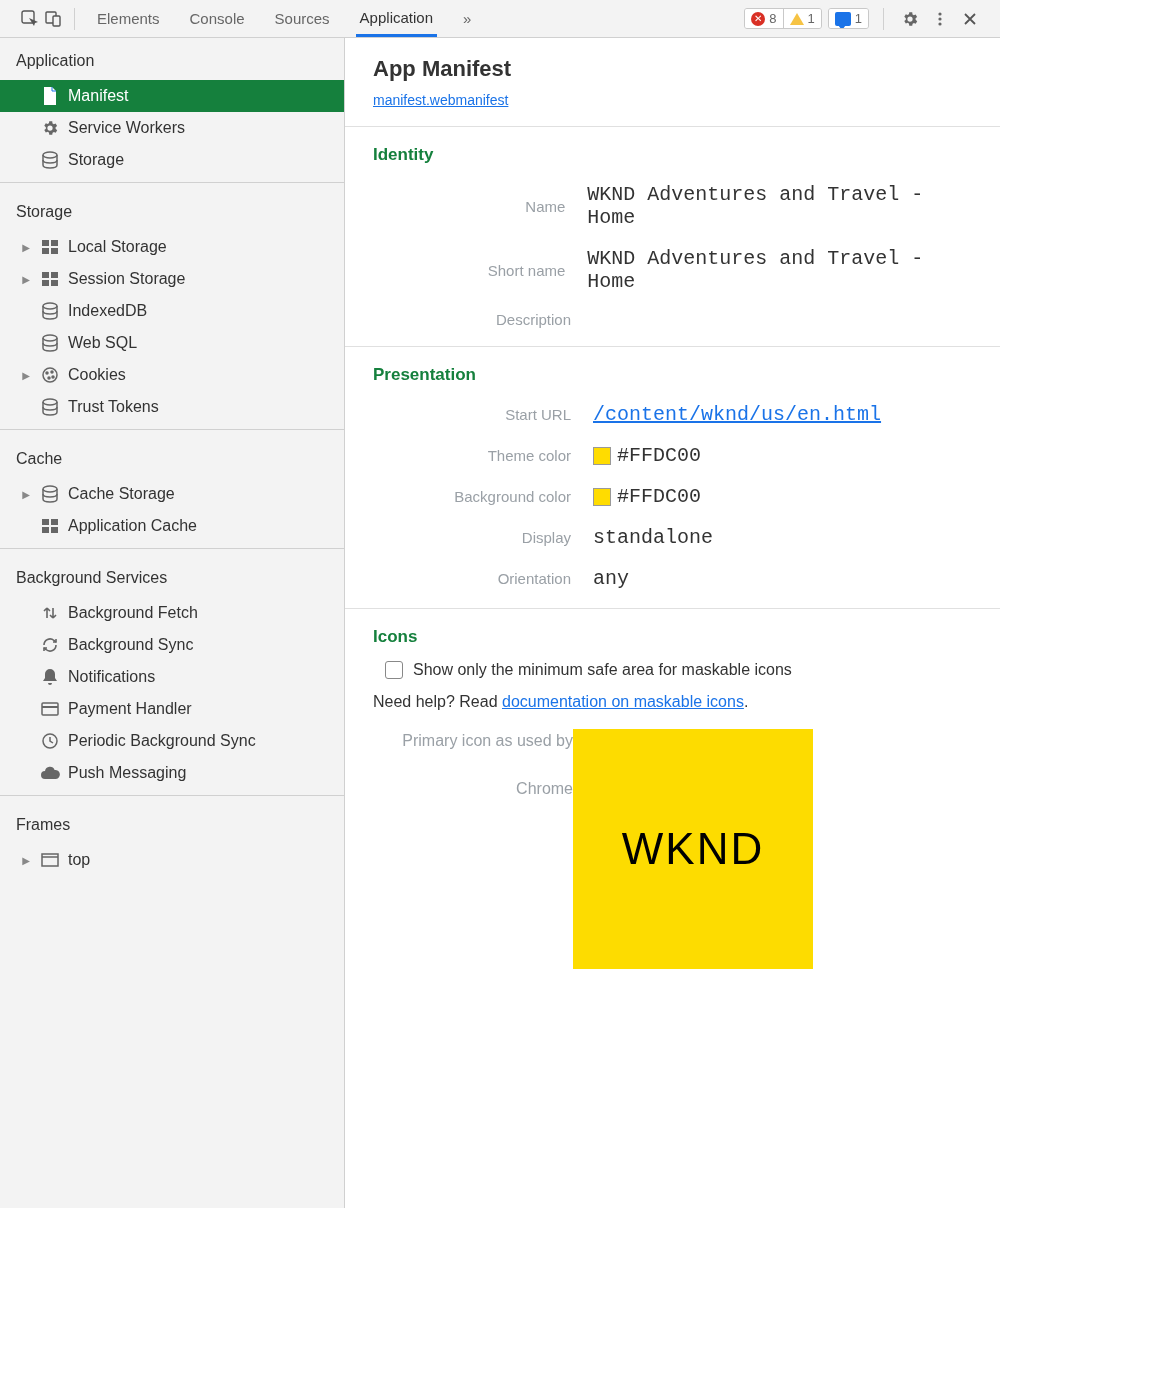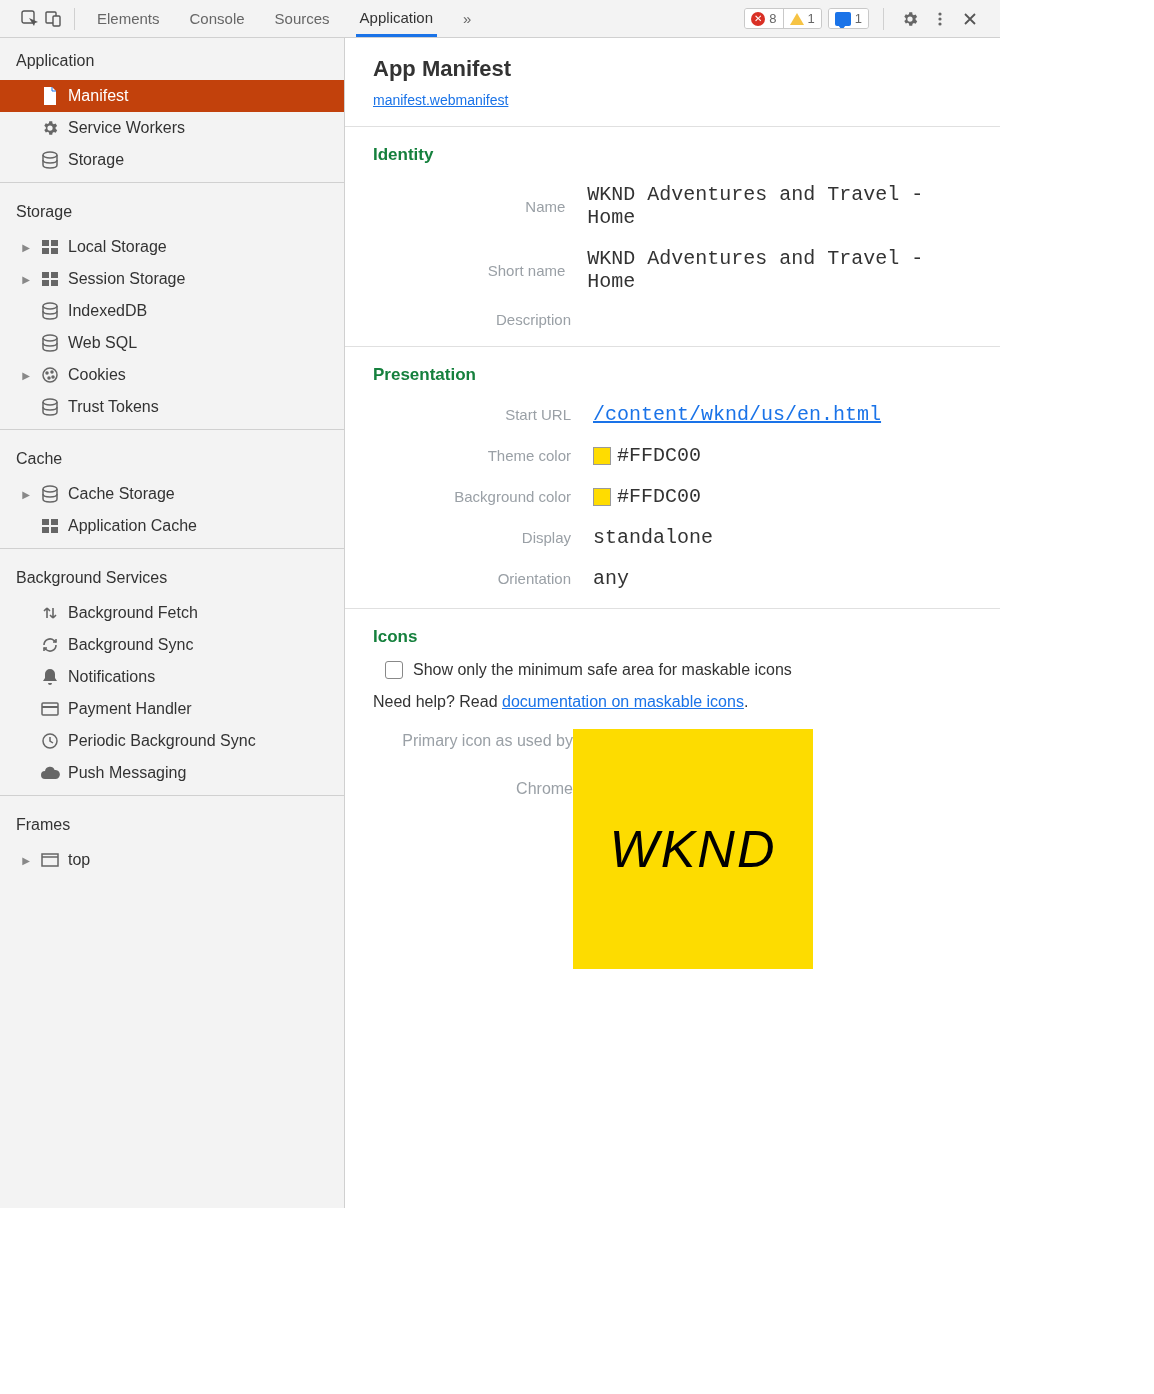--- a/index.html
+++ b/index.html
@@ -55,21 +55,21 @@
 }
 .side-item {
   display:flex;
   align-items:center;
   gap:8px;
   padding:6px 0 6px 40px;
   font-size:16px;
   color:#333;
   cursor:pointer;
 }
-.side-item.selected { background:#c2410c; color:#fff; }
+.side-item.selected { background:#15803d; color:#fff; }
 .side-item .tw { width:12px; display:flex; justify-content:center; color:#888; font-size:10px; margin-left:-20px; }
 .side-item.selected .tw { color:#fff; }
 .side-item .ic { width:20px; height:20px; display:flex; align-items:center; justify-content:center; }
 .side-sep { height:1px; background:#d0d0d0; margin:6px 0; }
 
 
 .content { flex:1; overflow-y:auto; padding:18px 28px 40px 28px; }
 .h1 { font-size:22px; font-weight:600; color:#333; margin-bottom:10px; }
 .link { color:#1a73e8; text-decoration:underline; cursor:pointer; }
 .content-sep { height:1px; background:#e0e0e0; margin:18px -28px; }
@@ -80,21 +80,21 @@
 .row .value { font-size:20px; color:#333; display:flex; align-items:center; gap:6px;font-family:Liberation Mono, monospace; }
 .swatch { width:18px; height:18px; border:1px solid #999; display:inline-block; }
 
 .check-row { display:flex; align-items:center; gap:10px; font-size:16px; margin:12px 12px; }
 .check-box { width:18px; height:18px; border:1.5px solid #888; border-radius:3px; }
 
 .help-line { font-size:16px; margin:14px 0 18px 0; }
 
 .icon-row { display:flex; }
 .icon-label { width:200px; text-align:right; color:#9aa0a6; font-size:16px; line-height:1.5; }
-.wknd { width:240px; height:240px; background:#fddc00; display:flex; align-items:center; justify-content:center; font-family:Impact, "Arial Black", sans-serif; font-size:52px; letter-spacing:2px; color:#000;font-style:italic; }
+.wknd { width:240px; height:240px; background:#fddc00; display:flex; align-items:center; justify-content:center; font-family:Impact, "Arial Black", sans-serif; font-size:44px; letter-spacing:2px; color:#000; }
 
 
 svg { display:block; }
 </style>
 </head>
 <body>
 
 <div class="toolbar">
   <span class="tb-icon">
     <svg width="18" height="18" viewBox="0 0 18 18" fill="none" stroke="#555" stroke-width="1.4">

